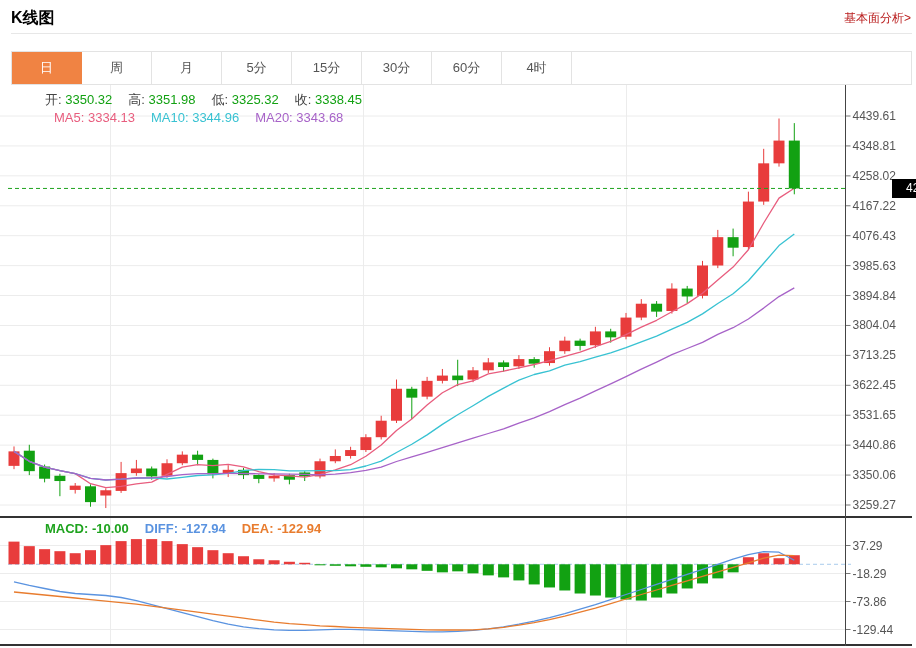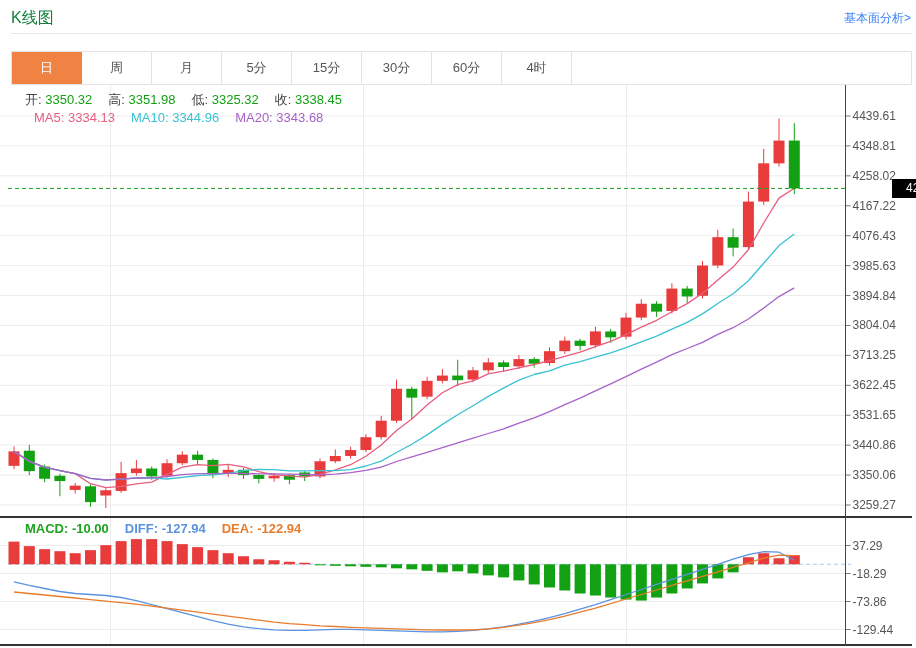--- a/index.html
+++ b/index.html
@@ -1,27 +1,27 @@
 <!DOCTYPE html>
 <html><head>
 <meta charset="utf-8">
 <style>
   html,body{margin:0;padding:0;background:#fff;}
   #app{position:relative;width:916px;height:648px;background:#fff;overflow:hidden;
        font-family:"Liberation Sans",sans-serif;}
-  .page-title{position:absolute;left:11px;top:8px;font-size:16px;font-weight:normal;color:#15803d;}
-  .top-link{position:absolute;right:5px;top:10px;font-size:12px;color:#3b82f6;cursor:pointer;}
+  .page-title{position:absolute;left:11px;top:8px;font-size:16px;font-weight:bold;color:#000000;}
+  .top-link{position:absolute;right:5px;top:10px;font-size:12px;color:#b91c1c;cursor:pointer;}
   .header-divider{position:absolute;left:11px;top:33px;width:901px;border-top:1px solid #e7e7e7;}
   .tab-bar{position:absolute;left:11px;top:51px;width:901px;height:34px;display:flex;
            border:1px solid #e3e3e3;box-sizing:border-box;background:#fff;}
   .tab{width:70px;height:100%;line-height:32px;text-align:center;font-size:13px;color:#555;
        border-right:1px solid #e3e3e3;box-sizing:border-box;cursor:pointer;}
   .tab.active{background:#f08343;color:#fff;border-color:#f08343;}
   svg#chart{position:absolute;left:0;top:0;}
-  .legend-row{position:absolute;font-size:13px;white-space:nowrap;}
+  .legend-row{position:absolute;font-size:13px;white-space:nowrap;margin-left:20px;}
   .legend-row .lg{margin-right:16px;}
   #ohlc-legend{left:25px;top:91px;}
   #ma-legend{left:34px;top:110px;}
   #macd-legend{left:25px;top:521px;font-weight:bold;}
   .price-badge{position:absolute;left:892px;top:179px;width:66px;height:19px;background:#000000;
                color:#fff;font-size:12px;line-height:19px;text-align:left;padding-left:14px;
                box-sizing:border-box;}
 </style>
 </head>
 <body>

